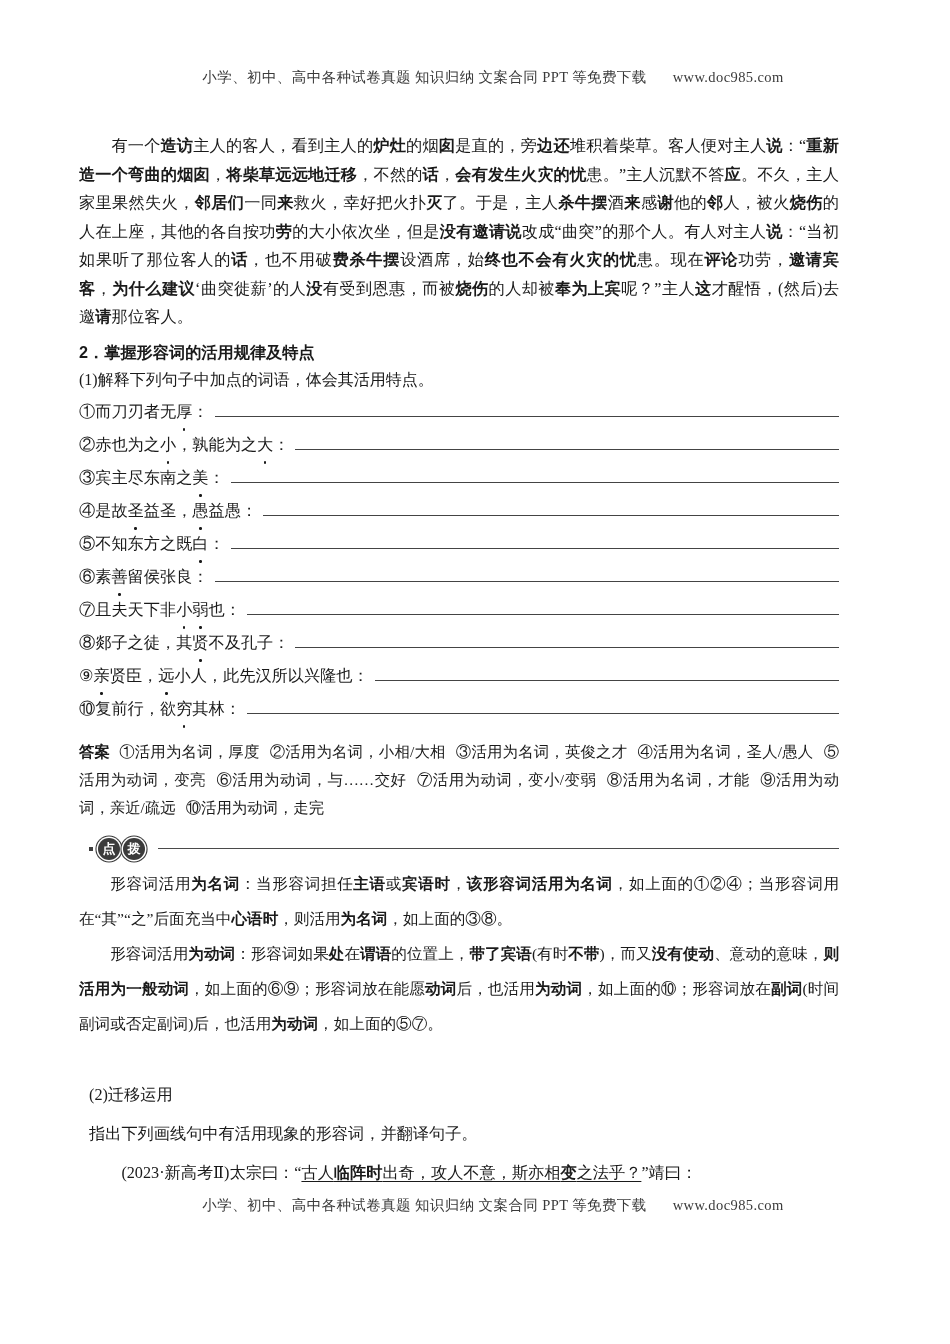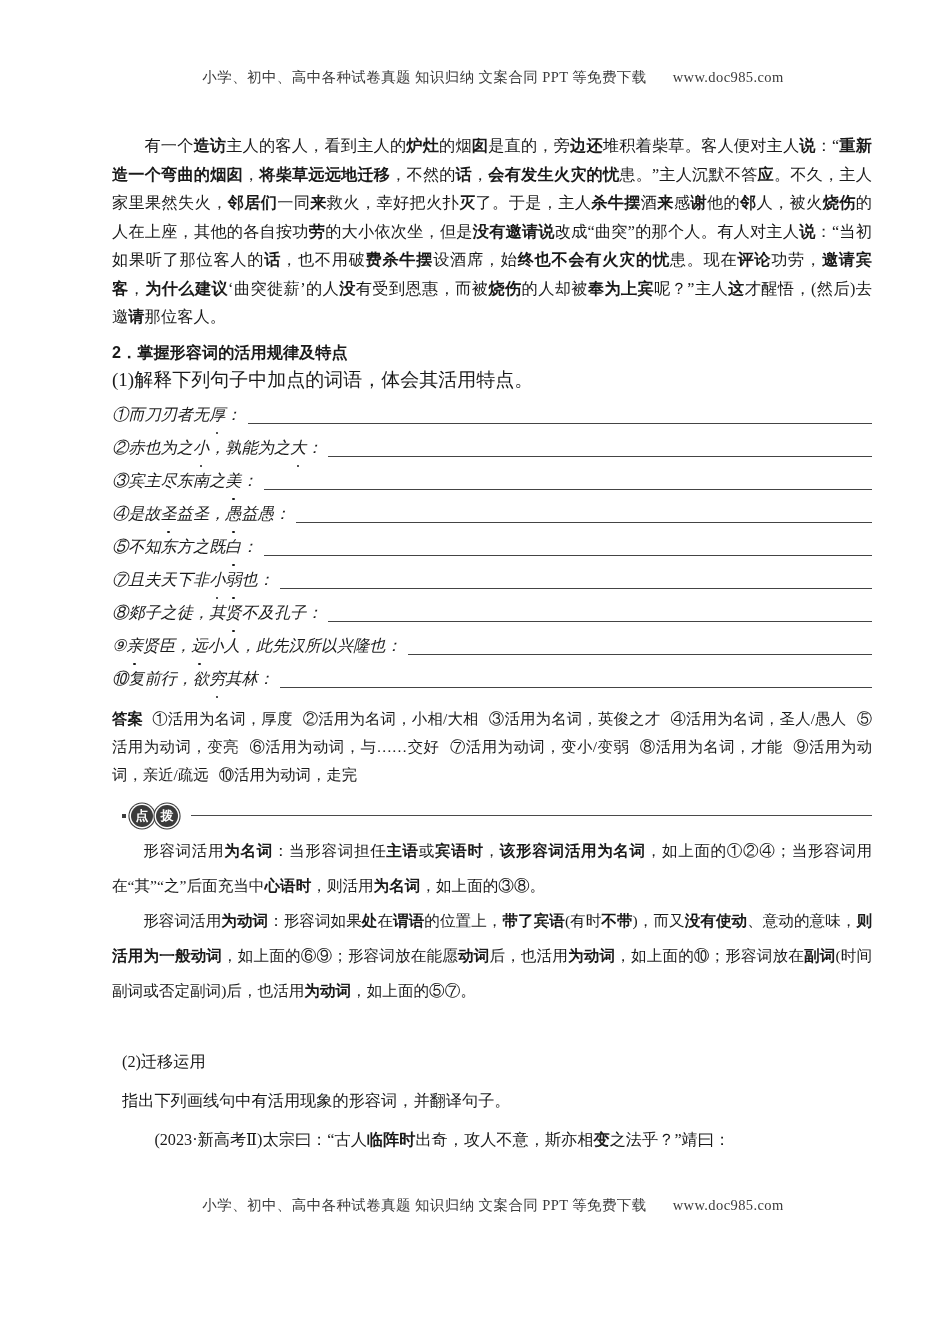--- a/index.html
+++ b/index.html
@@ -39,21 +39,21 @@
   .watermark.bottom { top: 1196px; }
   .watermark .wm-url {
     margin-left: 26px;
     font-family: "Liberation Serif", serif;
   }
 
   
   .content {
     position: absolute;
     top: 132px;
-    left: 112px;
+    left: 79px;
     width: 760px;
   }
 
   p.para {
     margin: 0;
     font-size: 16.2px;
     line-height: 28.5px;
     text-align: justify;
     text-justify: inter-ideograph;
     letter-spacing: 0.1px;
@@ -65,34 +65,33 @@
   
   .heading2 {
     margin: 6px 0 0 0;
     font-size: 16.2px;
     line-height: 28.5px;
     font-weight: bold;
     font-family: "Liberation Sans", sans-serif;
   }
   .subline {
     margin: 0;
-    font-size: 19px;
+    font-size: 16px;
     line-height: 28.5px;
   }
 
   
   .qlist { margin: 4px 0 0 0; }
   .qitem {
     display: flex;
-    align-items: center;
+    align-items: flex-start;
     font-size: 16.2px;
     height: 33px;
     line-height: 26px;
     white-space: nowrap;
-    font-style: italic;
   }
   .qitem .stem { flex: none; }
   .qitem .blank {
     flex: 1 1 auto;
     border-bottom: 1px solid #444;
     height: 17px;
     margin-left: 6px;
     min-width: 40px;
   }
   
@@ -179,21 +178,21 @@
   .xfer { margin-top: 40px; }
   .xfer p {
     margin: 10px;
     font-size: 16.2px;
     line-height: 29px;
   }
   .xfer .q-line {
     margin-top: 6px;
     text-indent: 2em;
   }
-  .u { text-underline-offset: 3px; }
+  .u { text-decoration: underline; text-underline-offset: 3px; }
 </style>
 </head>
 <body>
 
 <div class="page">
 
   <div class="watermark top">
     <span>小学、初中、高中各种试卷真题 知识归纳 文案合同 PPT 等免费下载</span><span class="wm-url">www.doc985.com</span>
   </div>
 
@@ -216,20 +215,24 @@
         <div class="qitem">
           <span class="stem"><span>③</span><span>宾主尽东南之</span><span class="dot">美</span><span>：</span></span>
           <span class="blank"></span>
         </div>
         <div class="qitem">
           <span class="stem"><span>④</span><span>是故</span><span class="dot">圣</span><span>益圣，</span><span class="dot">愚</span><span>益愚：</span></span>
           <span class="blank"></span>
         </div>
         <div class="qitem">
           <span class="stem"><span>⑤</span><span>不知东方之既</span><span class="dot">白</span><span>：</span></span>
+          <span class="blank"></span>
+        </div>
+        <div class="qitem">
+          <span class="stem"><span>⑥</span><span>素</span><span class="dot">善</span><span>留侯张良：</span></span>
           <span class="blank"></span>
         </div>
         <div class="qitem">
           <span class="stem"><span>⑦</span><span>且夫天下非</span><span class="dot">小</span><span class="dot">弱</span><span>也：</span></span>
           <span class="blank"></span>
         </div>
         <div class="qitem">
           <span class="stem"><span>⑧</span><span>郯子之徒，其</span><span class="dot">贤</span><span>不及孔子：</span></span>
           <span class="blank"></span>
         </div>

